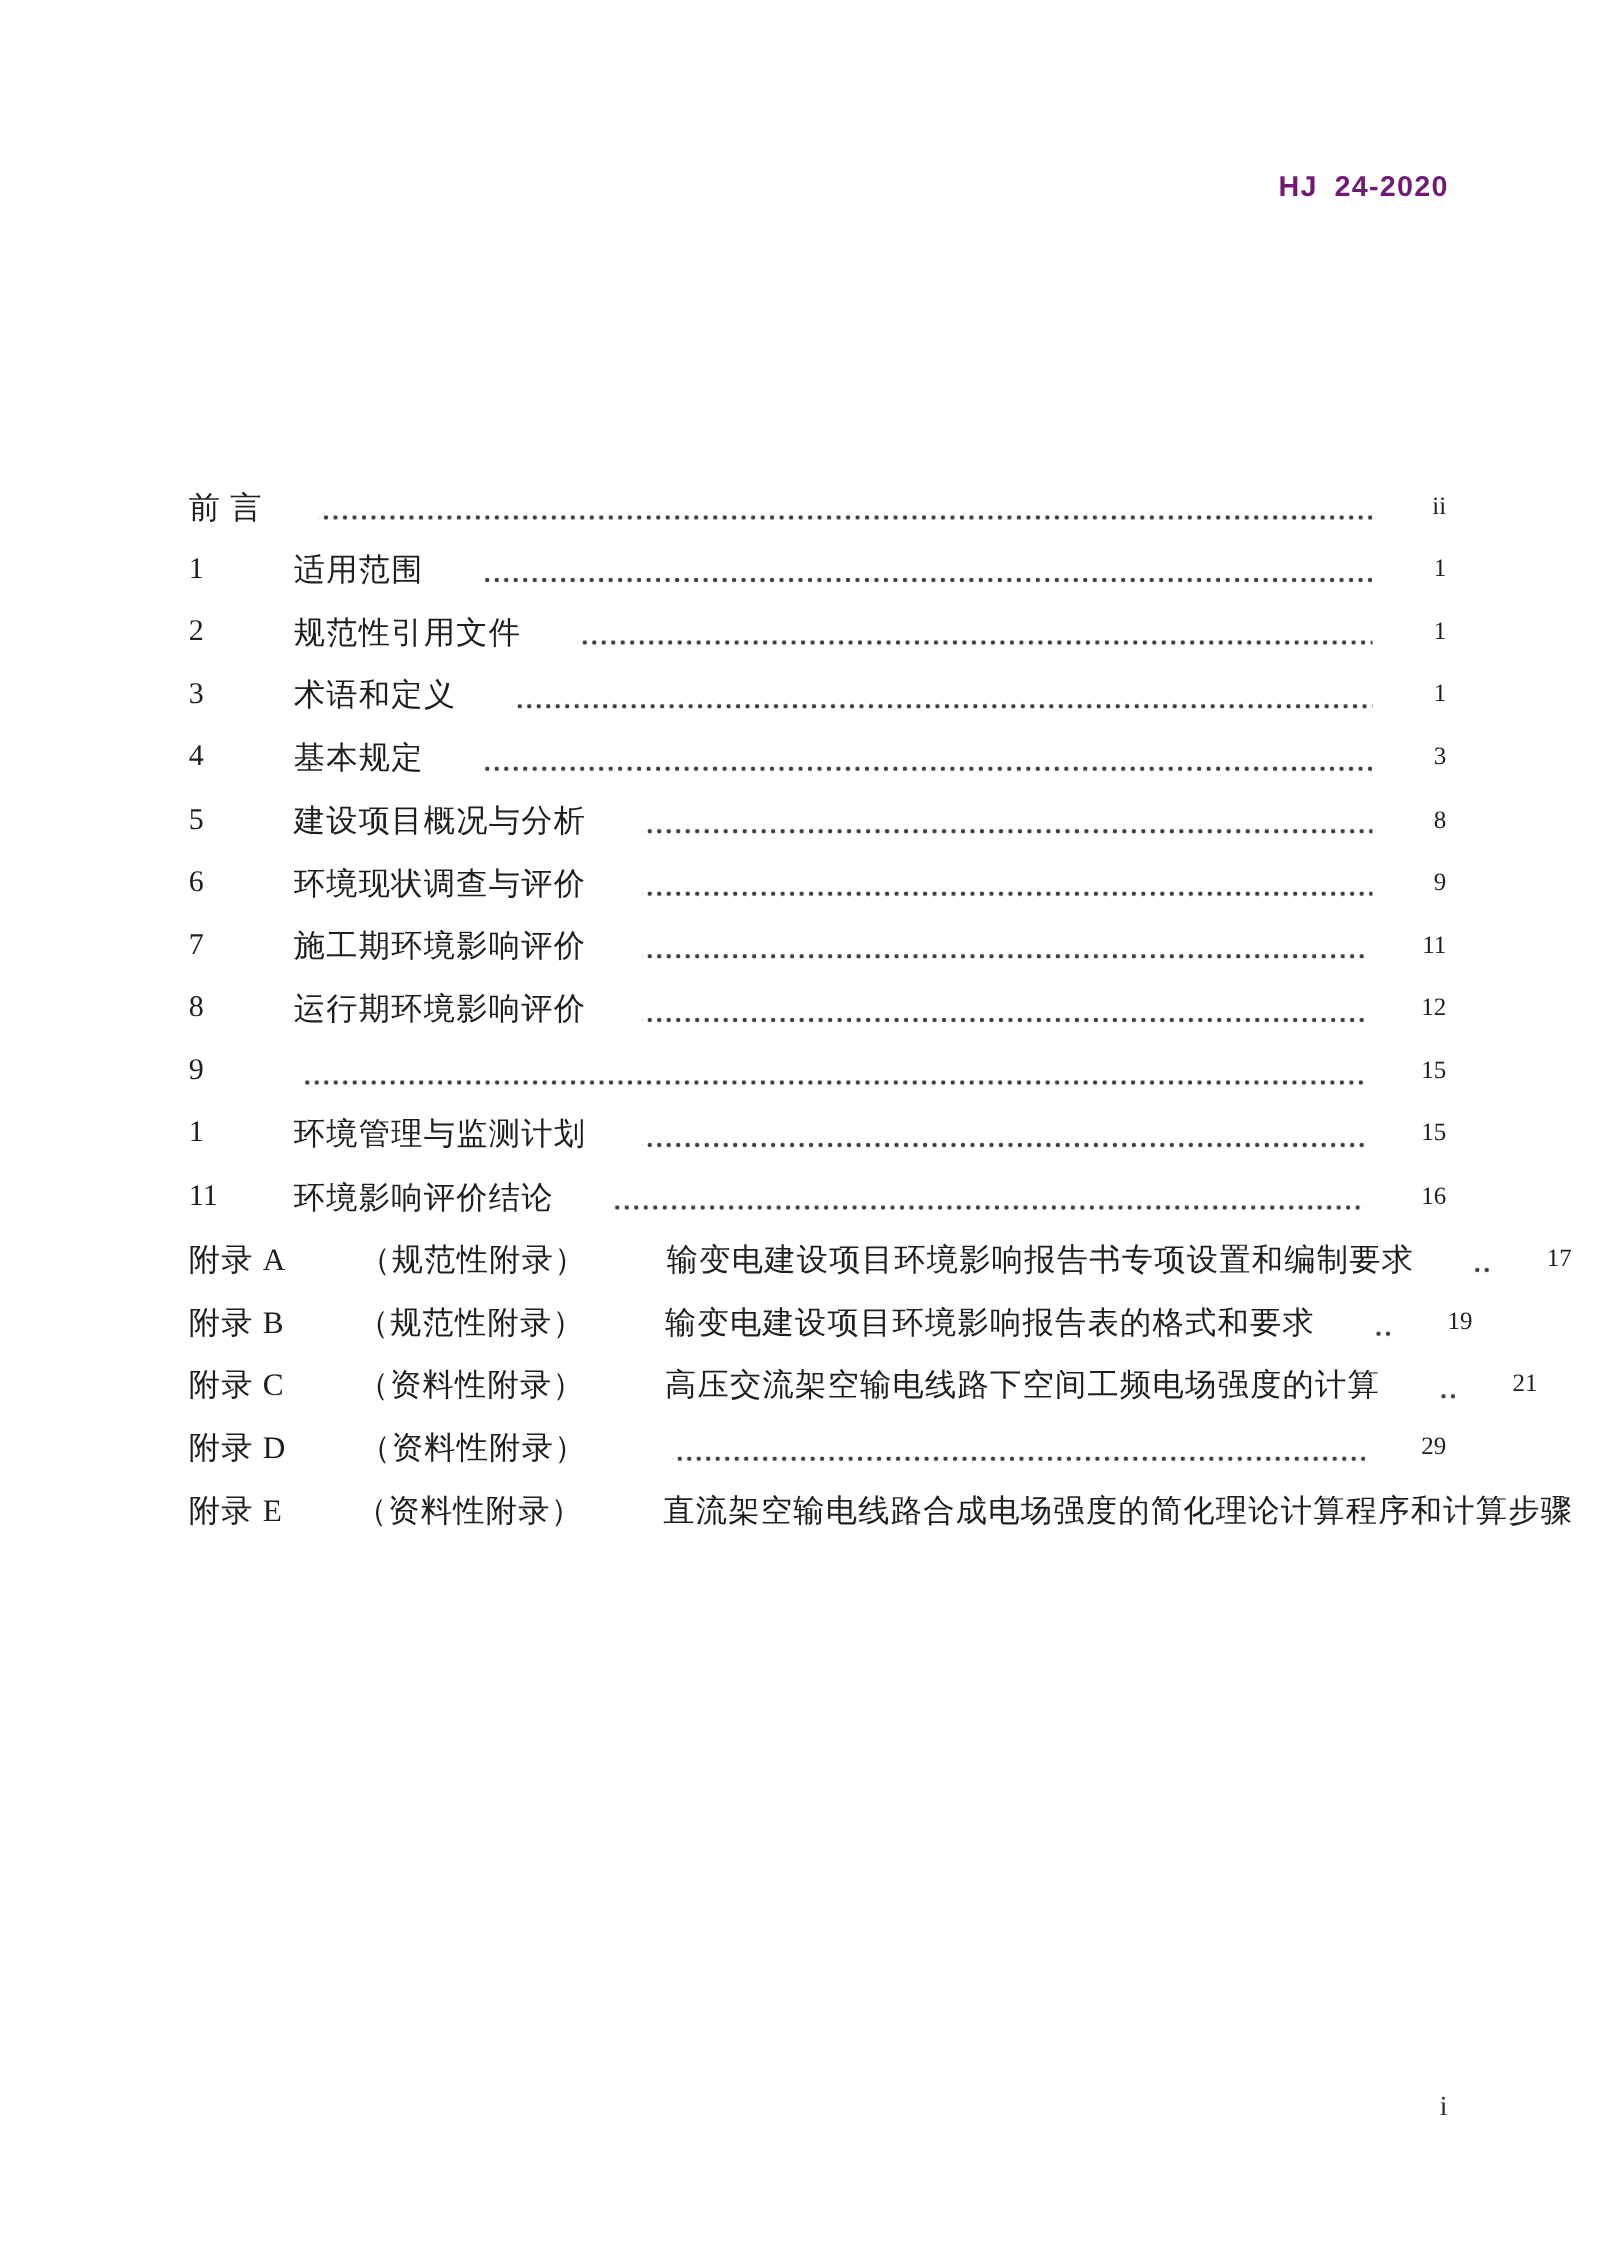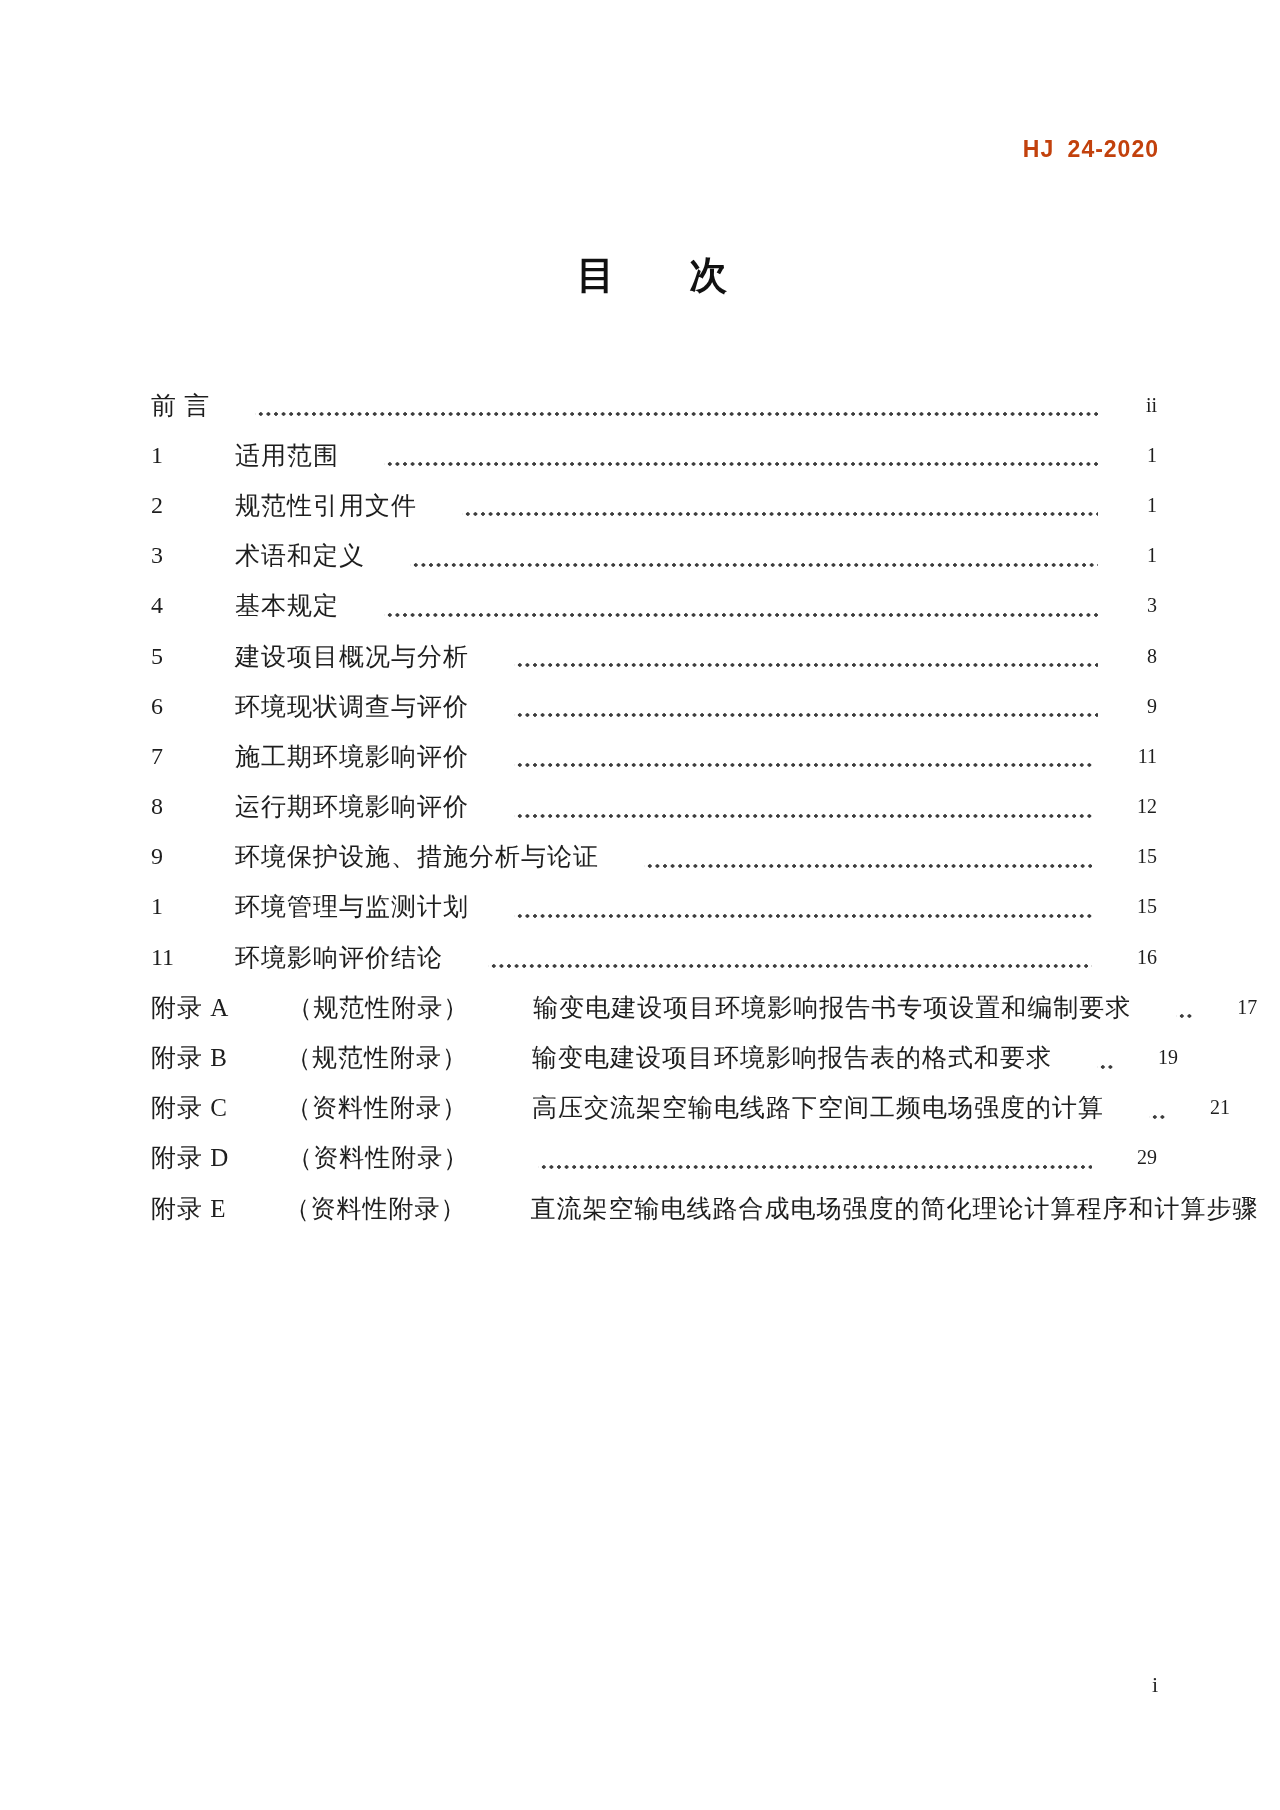--- a/index.html
+++ b/index.html
@@ -24,21 +24,21 @@
     position: absolute;
     top: 136px;
     left: 0;
     right: 121px;
     text-align: right;
     font-family: "Liberation Sans", "DejaVu Sans", sans-serif;
     font-weight: 600;
     font-size: 23px;
     letter-spacing: 1px;
     word-spacing: 6px;
-    color: #c2410c;
+    color: #701a75;
   }
   .doc-title {
     position: absolute;
     top: 250px;
     left: 150px;
     width: 1006px;
     text-align: center;
     font-family: "Liberation Sans", "DejaVu Sans", sans-serif;
     font-weight: 700;
     font-size: 38px;
@@ -102,21 +102,20 @@
     color: #2a2a2a;
   }
 </style>
 </head>
 <body>
 
 <div class="page">
 
   <div class="doc-header">HJ 24-2020</div>
 
-  <div class="doc-title">目 次</div>
 
   <div class="toc">
 
     <div class="toc-row">
       <span class="ttl">前 言</span>
       <span class="leader"></span>
       <span class="pg">ii</span>
     </div>
 
     <div class="toc-row">
@@ -170,21 +169,20 @@
 
     <div class="toc-row">
       <span class="num">8</span>
       <span class="ttl">运行期环境影响评价</span>
       <span class="leader"></span>
       <span class="pg">12</span>
     </div>
 
     <div class="toc-row">
       <span class="num">9</span>
-      <span class="ttl">环境保护设施、措施分析与论证</span>
       <span class="leader"></span>
       <span class="pg">15</span>
     </div>
 
     <div class="toc-row">
       <span class="num">1</span>
       <span class="ttl">环境管理与监测计划</span>
       <span class="leader"></span>
       <span class="pg">15</span>
     </div>

